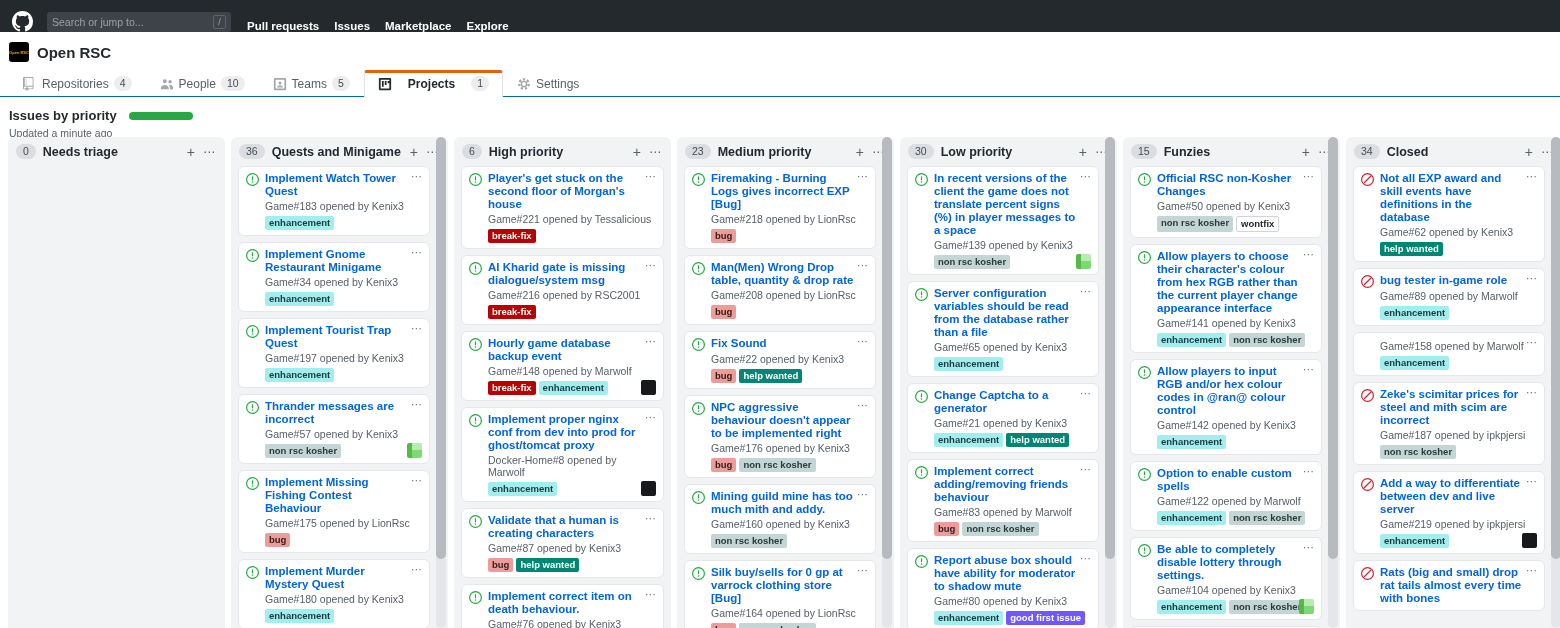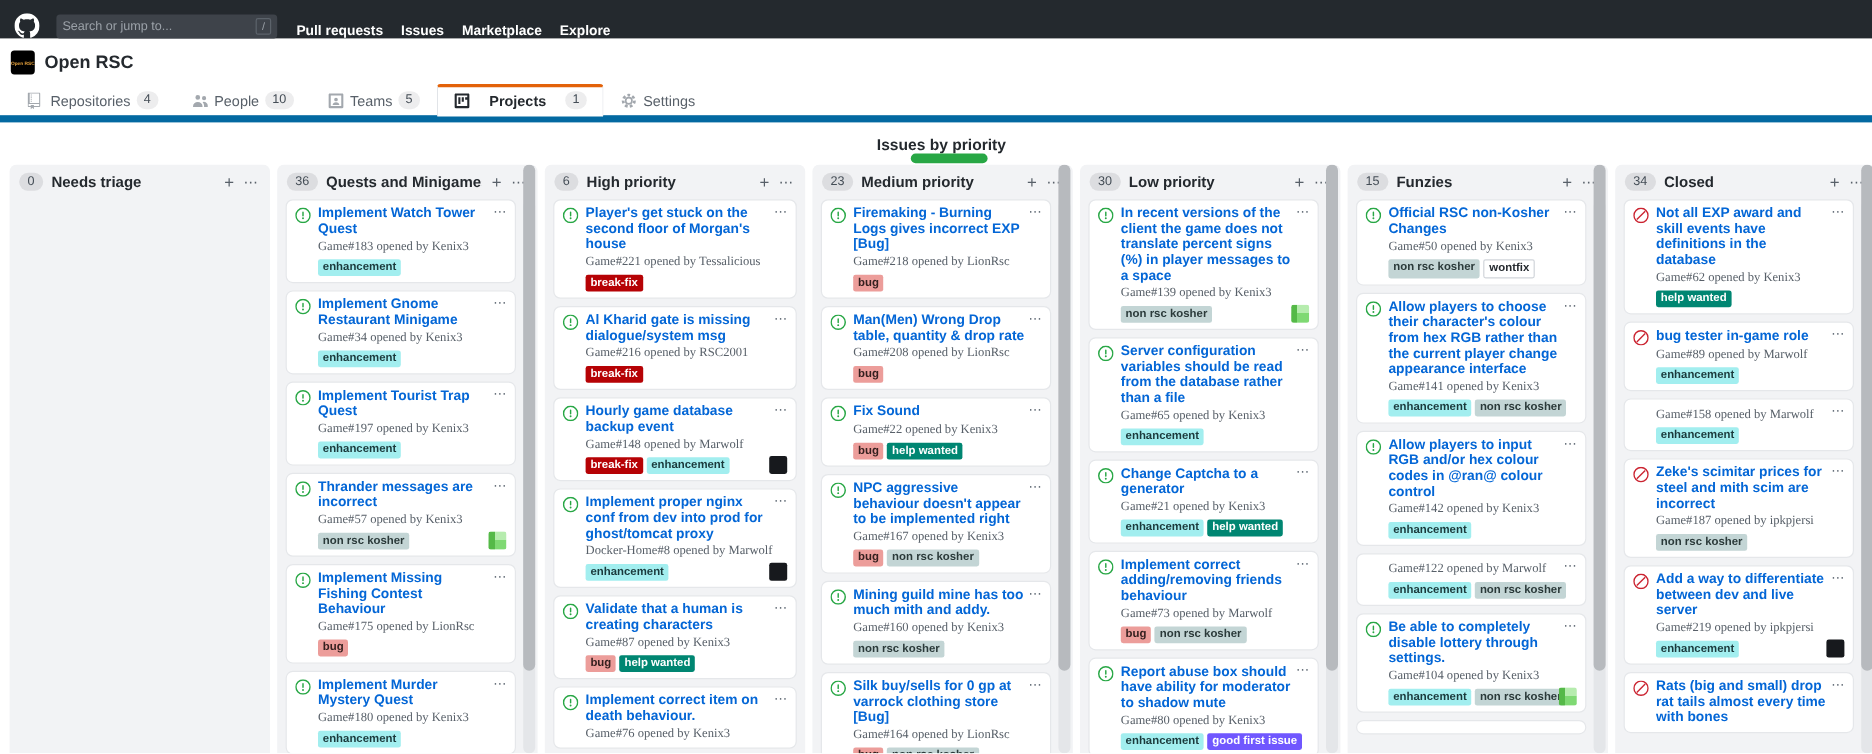--- a/index.html
+++ b/index.html
@@ -18,34 +18,34 @@
     font-size:9px; display:flex; align-items:center; justify-content:center; }
   .topnav { display:flex; margin-left:16px; gap:15px;text-decoration:underline; }
   .topnav a { color:#fff; font-size:11.5px; font-weight:bold; text-decoration:none; cursor:pointer; }
 
   
   .orgrow { display:flex; align-items:center; padding:10px 0 0 9px; }
   .orgavatar { width:20px; height:20px; background:#000; border-radius:3px; color:#e8a33d;
     font-size:4px; font-weight:bold; display:flex; align-items:center; justify-content:center;
     overflow:hidden; cursor:pointer; }
   .orgname { font-size:15px; font-weight:bold; margin-left:8px; }
-  .tabsbar { margin-top:7px; padding-left:9px; border-bottom:6px solid #0369a1; display:flex; }
+  .tabsbar { margin-top:7px; padding-left:9px; border-bottom:1px solid #0369a1; display:flex; }
   .tab { display:inline-flex; align-items:center; gap:5px; padding:5px 13px 6px; font-size:12px;
     color:#586069; cursor:pointer; text-decoration:none; border:1px solid transparent;
     border-bottom:none; position:relative; top:1px; background:transparent; border-radius:3px 3px 0 0; }
   .tab svg { width:14px; height:14px; fill:#a3a8ae; }
   .tab.active { background:#fff; border-color:#e1e4e8; border-top:3px solid #e36209;
     color:#24292e; font-weight:bold; padding-top:3px;gap:16px; }
   .tab.active svg { fill:#24292e; }
   .cpill { background:rgba(27,31,35,0.08); border-radius:10px; font-size:10.5px; font-weight:normal;
     color:#444d56; padding:1px 6px; line-height:13px; }
 
   
   .projmeta { padding:11px 0 0 9px; }
-  .projrow { display:flex; align-items:center;flex-direction:column; }
+  .projrow { display:flex; align-items:center; }
   .ptitle { font-size:13px; font-weight:bold; }
   .progress { width:64px; height:8px; border-radius:4px; margin-left:12px; }
   .updated { font-size:10.5px; color:#586069; margin-top:4px; }
 
   
   .board { position:absolute; left:0; right:0; top:137px; bottom:0; padding:0 0 0 8px;
     display:flex; gap:6px; overflow:hidden; align-items:stretch; }
   .column { width:217px; flex:none; background:#f2f3f5; border-radius:6px 6px 0 0; position:relative; overflow:hidden; }
   .col-head { display:flex; align-items:center; padding:7px 9px 6px 8px; }
   .col-count { background:rgba(27,31,35,0.10); border-radius:10px; font-size:10.5px; color:#444d56;
@@ -59,21 +59,21 @@
 
   .card { background:#fff; border:1px solid #e5e7ea; border-radius:6px; padding:5px 7px 5px 7px;
     margin-bottom:6px; position:relative; cursor:grab; }
   .card-top { display:flex; align-items:flex-start; }
   .state-icon { width:13px; height:13px; flex:none; margin-top:1px; }
   .state-icon svg { width:13px; height:13px; display:block; }
   .card-title { font-size:11.5px; line-height:13px; font-weight:bold; color:#0366d6;
     text-decoration:none; cursor:pointer; margin:0 13px 0 6px; flex:1; word-wrap:break-word; }
   .kebab { position:absolute; top:3px; right:6px; color:#6a737d; font-size:11px;
     letter-spacing:1px; cursor:pointer; }
-  .meta { font-size:10.5px; line-height:12px; color:#586069; margin:2px 0 0 19px;font-family:Liberation Serif, serif; }
+  .meta { font-size:10.5px; line-height:12px; color:#586069; margin:2px 0 0 19px; }
   .labels { display:flex; flex-wrap:wrap; gap:3px; margin:4px 0 0 19px; }
   .label { font-size:9.5px; font-weight:bold; line-height:11px; padding:1px 4px 2px; border-radius:2px;
     cursor:pointer; white-space:nowrap; }
   .avatar { position:absolute; right:7px; bottom:5px; width:15px; height:15px; border-radius:2px; cursor:pointer; }
   .av-green { background:
       linear-gradient(90deg, #55b948 0 34%, transparent 34%),
       linear-gradient(0deg, #7fd973 0 55%, #b6ecae 55%);
     background-color:#b6ecae; }
   .av-dark { background:#17191d; }
 
@@ -426,21 +426,21 @@
           <article class="card">
             <div class="card-top">
               <span class="state-icon">
                 <svg viewBox="0 0 16 16" fill="#28a745">
                   <path d="M8 1.5a6.5 6.5 0 1 0 0 13 6.5 6.5 0 0 0 0-13zM0 8a8 8 0 1 1 16 0A8 8 0 0 1 0 8zm9 3a1 1 0 1 1-2 0 1 1 0 0 1 2 0zm-.25-6.25a.75.75 0 0 0-1.5 0v3.5a.75.75 0 0 0 1.5 0v-3.5z"></path>
                 </svg>
               </span>
               <a class="card-title">NPC aggressive behaviour doesn't appear to be implemented right</a>
             </div>
             <span class="kebab">⋯</span>
-            <div class="meta">Game#167 opened by Kenix3</div>
+            <div class="meta">Game#176 opened by Kenix3</div>
             <div class="labels">
               <span class="label" style="background: rgb(236, 157, 154); color: rgb(53, 32, 31);">bug</span>
               <span class="label" style="background: rgb(195, 213, 213); color: rgb(43, 58, 58);">non rsc kosher</span>
             </div>
           </article>
           <article class="card">
             <div class="card-top">
               <span class="state-icon">
                 <svg viewBox="0 0 16 16" fill="#28a745">
                   <path d="M8 1.5a6.5 6.5 0 1 0 0 13 6.5 6.5 0 0 0 0-13zM0 8a8 8 0 1 1 16 0A8 8 0 0 1 0 8zm9 3a1 1 0 1 1-2 0 1 1 0 0 1 2 0zm-.25-6.25a.75.75 0 0 0-1.5 0v3.5a.75.75 0 0 0 1.5 0v-3.5z"></path>
@@ -532,21 +532,21 @@
           <article class="card">
             <div class="card-top">
               <span class="state-icon">
                 <svg viewBox="0 0 16 16" fill="#28a745">
                   <path d="M8 1.5a6.5 6.5 0 1 0 0 13 6.5 6.5 0 0 0 0-13zM0 8a8 8 0 1 1 16 0A8 8 0 0 1 0 8zm9 3a1 1 0 1 1-2 0 1 1 0 0 1 2 0zm-.25-6.25a.75.75 0 0 0-1.5 0v3.5a.75.75 0 0 0 1.5 0v-3.5z"></path>
                 </svg>
               </span>
               <a class="card-title">Implement correct adding/removing friends behaviour</a>
             </div>
             <span class="kebab">⋯</span>
-            <div class="meta">Game#73 opened by Marwolf</div>
+            <div class="meta">Game#83 opened by Marwolf</div>
             <div class="labels">
               <span class="label" style="background: rgb(236, 157, 154); color: rgb(53, 32, 31);">bug</span>
               <span class="label" style="background: rgb(195, 213, 213); color: rgb(43, 58, 58);">non rsc kosher</span>
             </div>
           </article>
           <article class="card">
             <div class="card-top">
               <span class="state-icon">
                 <svg viewBox="0 0 16 16" fill="#28a745">
                   <path d="M8 1.5a6.5 6.5 0 1 0 0 13 6.5 6.5 0 0 0 0-13zM0 8a8 8 0 1 1 16 0A8 8 0 0 1 0 8zm9 3a1 1 0 1 1-2 0 1 1 0 0 1 2 0zm-.25-6.25a.75.75 0 0 0-1.5 0v3.5a.75.75 0 0 0 1.5 0v-3.5z"></path>
@@ -614,20 +614,28 @@
               </span>
               <a class="card-title">Allow players to input RGB and/or hex colour codes in @ran@ colour control</a>
             </div>
             <span class="kebab">⋯</span>
             <div class="meta">Game#142 opened by Kenix3</div>
             <div class="labels">
               <span class="label" style="background: rgb(162, 238, 239); color: rgb(27, 58, 60);">enhancement</span>
             </div>
           </article>
           <article class="card">
+            <div class="card-top">
+              <span class="state-icon">
+                <svg viewBox="0 0 16 16" fill="#28a745">
+                  <path d="M8 1.5a6.5 6.5 0 1 0 0 13 6.5 6.5 0 0 0 0-13zM0 8a8 8 0 1 1 16 0A8 8 0 0 1 0 8zm9 3a1 1 0 1 1-2 0 1 1 0 0 1 2 0zm-.25-6.25a.75.75 0 0 0-1.5 0v3.5a.75.75 0 0 0 1.5 0v-3.5z"></path>
+                </svg>
+              </span>
+              <a class="card-title">Option to enable custom spells</a>
+            </div>
             <span class="kebab">⋯</span>
             <div class="meta">Game#122 opened by Marwolf</div>
             <div class="labels">
               <span class="label" style="background: rgb(162, 238, 239); color: rgb(27, 58, 60);">enhancement</span>
               <span class="label" style="background: rgb(195, 213, 213); color: rgb(43, 58, 58);">non rsc kosher</span>
             </div>
           </article>
           <article class="card">
             <div class="card-top">
               <span class="state-icon">

